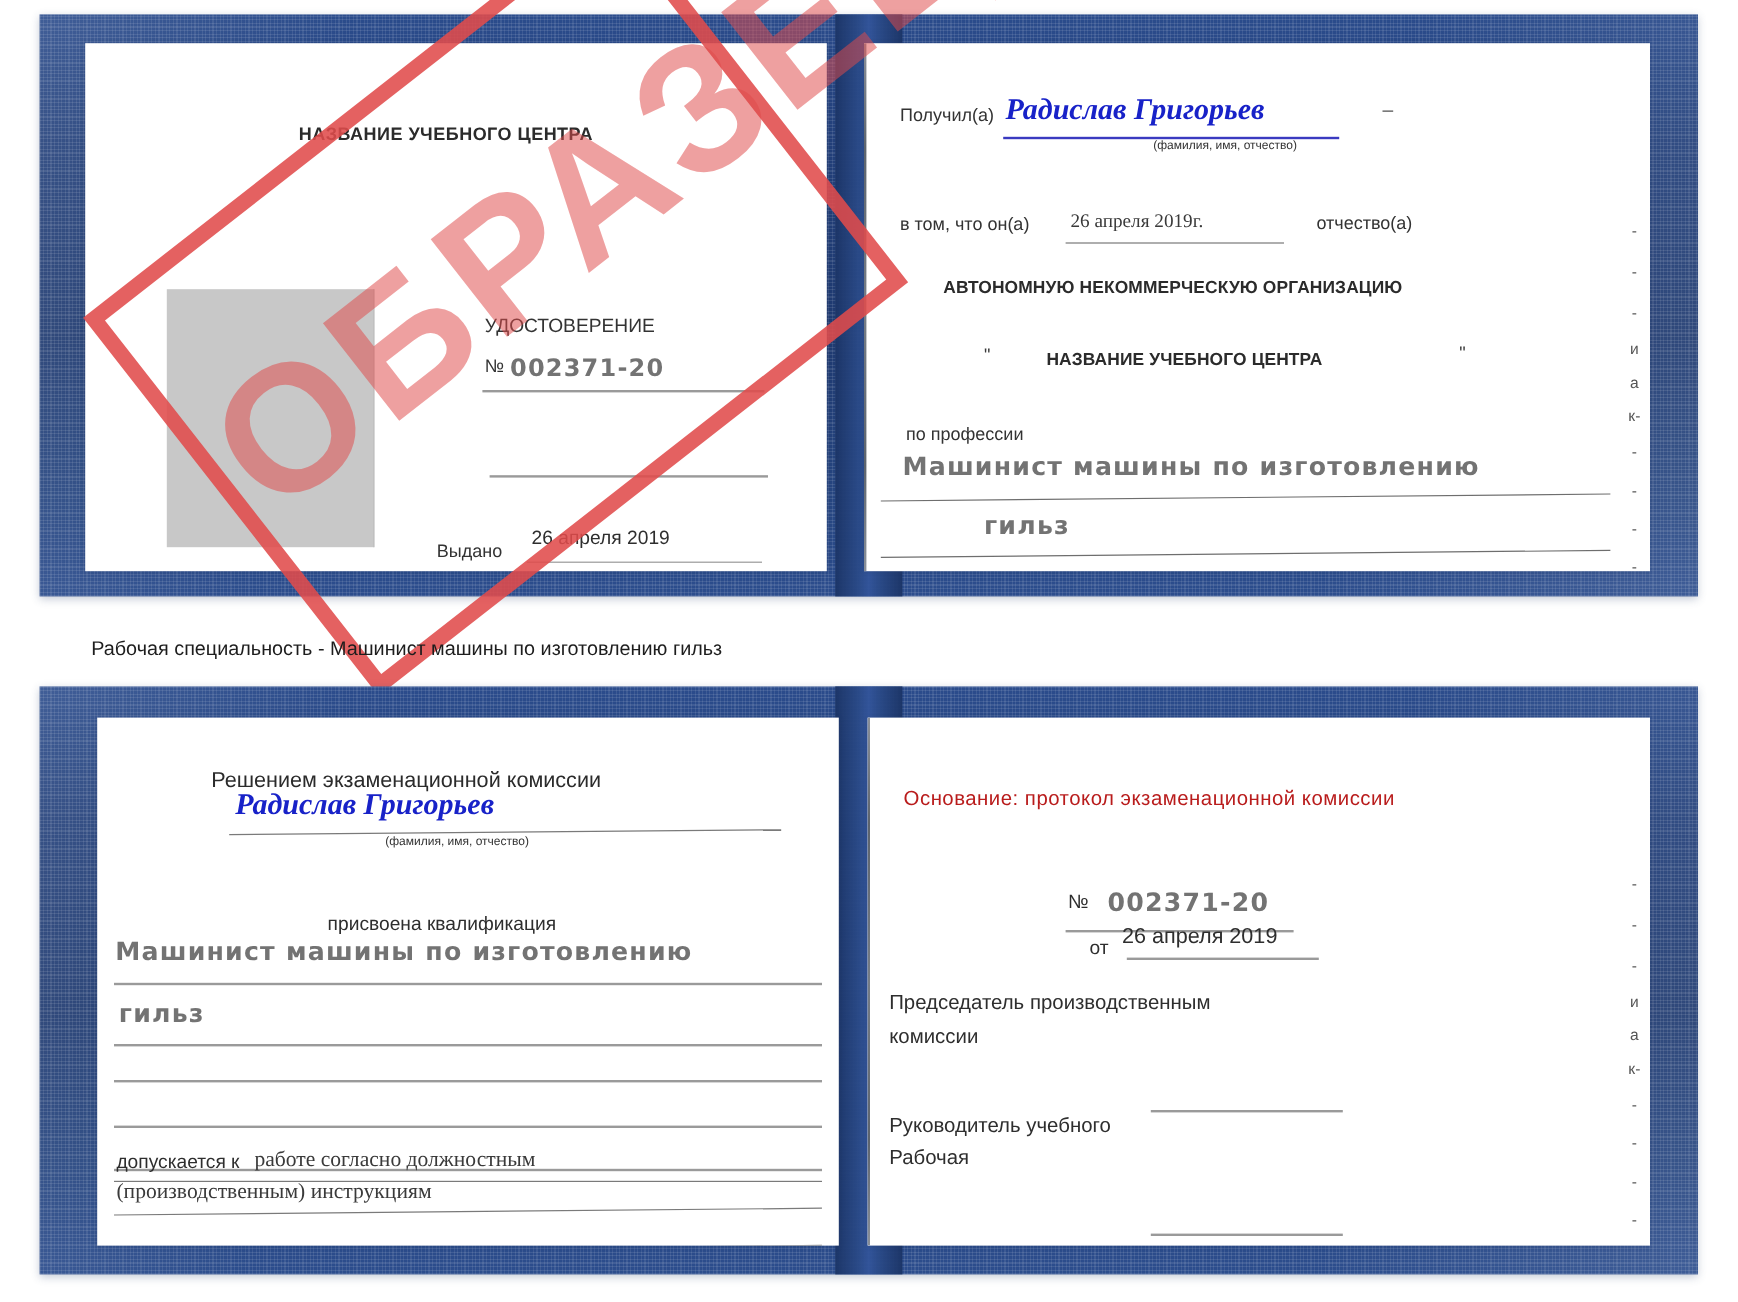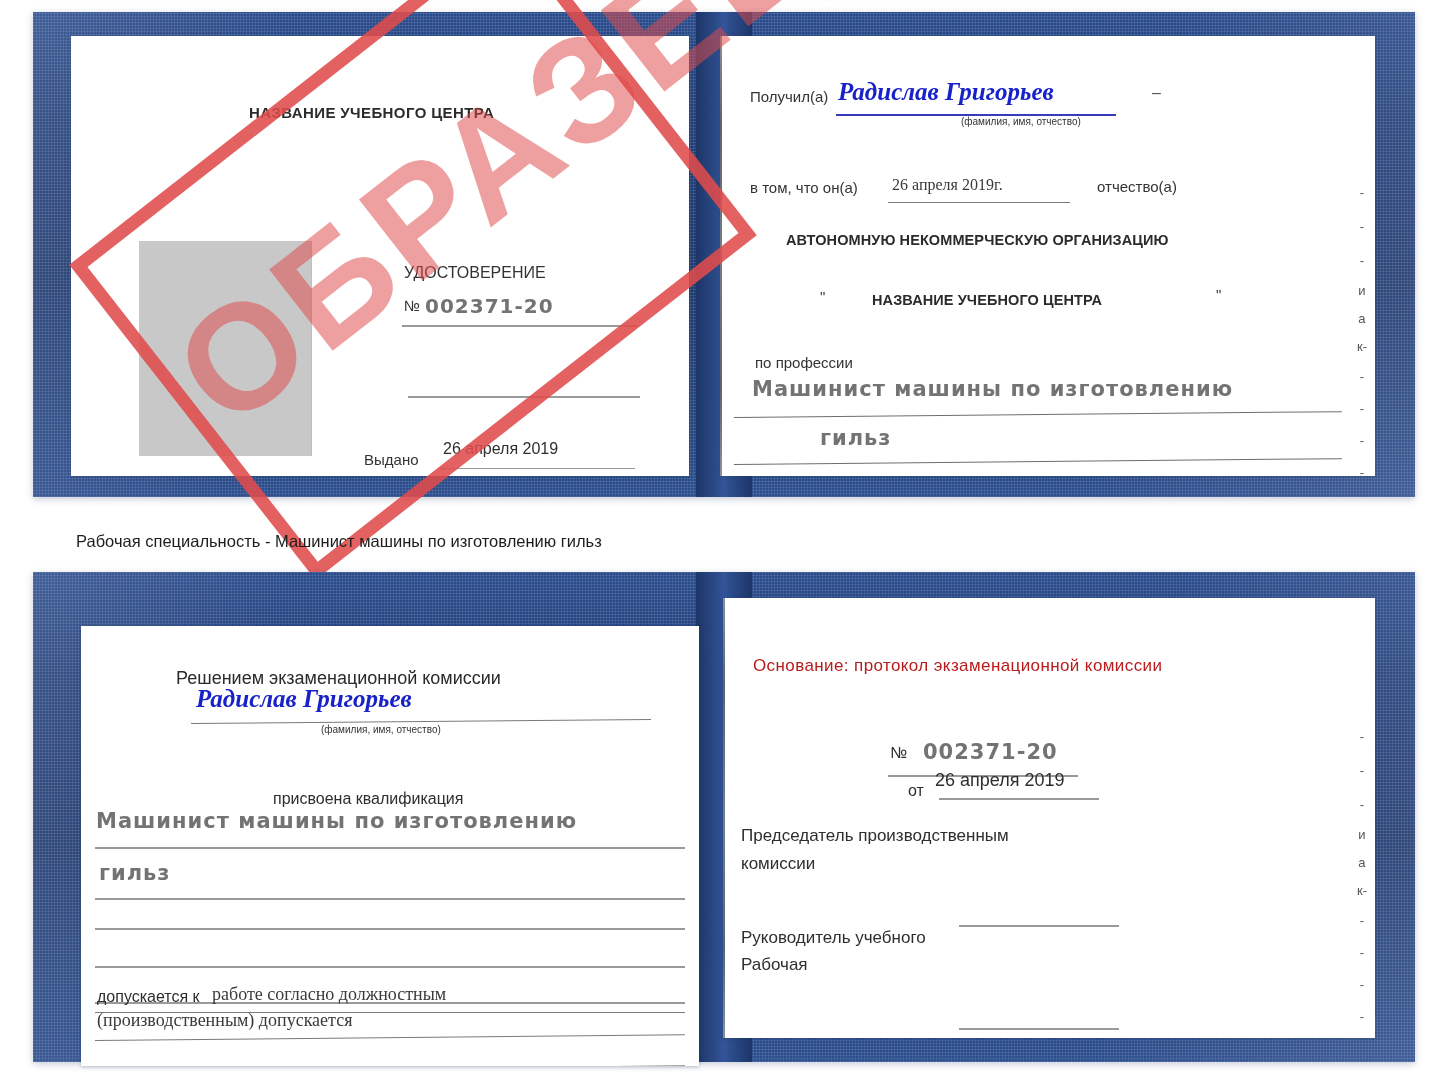--- a/index.html
+++ b/index.html
@@ -234,21 +234,21 @@
 </div>
 
 <div class="caption" style="left:76px; top:532px;">Рабочая специальность - Машинист машины по изготовлению гильз</div>
 
 <div class="book" style="left:33px; top:572px; width:1382px; height:490px;">
 
   <div class="cover"></div>
   <div class="cover-sheen"></div>
   <div class="spine"></div>
 
-  <div class="page" style="left:48px; top:26px; width:618px; height:440px;margin-top:28px;">
+  <div class="page" style="left:48px; top:26px; width:618px; height:440px;">
 
     <div class="t" style="left:95px; top:42px; font-size:18px; color:#2b2b2b;">Решением экзаменационной комиссии</div>
 
     <div class="t hand-cursive" style="left:115px; top:59px; font-size:25px; font-weight:bold;">Радислав Григорьев</div>
     <div class="rule-thin rule" style="left:110px; top:97px; width:460px; background:#7a7a7a; height:1.2px; transform:rotate(-0.5deg); transform-origin:left center;"></div>
     <div class="t lbl-sm" style="left:240px; top:98px;">(фамилия, имя, отчество)</div>
 
     <div class="t" style="left:192px; top:164px; font-size:16px;">присвоена квалификация</div>
 
     <div class="t hand" style="left:15px; top:183px; font-size:21px;">Машинист машины по изготовлению</div>
@@ -257,21 +257,21 @@
     <div class="t hand" style="left:18px; top:235px; font-size:21px;">гильз</div>
     <div class="rule" style="left:14px; top:272px; width:590px;"></div>
 
     <div class="rule" style="left:14px; top:302px; width:590px;"></div>
     <div class="rule" style="left:14px; top:340px; width:590px;"></div>
     <div class="rule" style="left:14px; top:376px; width:590px;"></div>
 
     <div class="t" style="left:16px; top:362px; font-size:16px; top:362px;">допускается к</div>
     <div class="t serif-it" style="left:131px; top:358px; font-size:18px;">работе согласно должностным</div>
     <div class="rule-thin rule" style="left:14px; top:386px; width:590px; background:#7a7a7a; height:1.2px;"></div>
-    <div class="t serif-it" style="left:16px; top:384px; font-size:18px;">(производственным) допускается</div>
+    <div class="t serif-it" style="left:16px; top:384px; font-size:18px;">(производственным) инструкциям</div>
     <div class="rule-thin rule" style="left:14px; top:414px; width:590px; background:#7a7a7a; height:1.2px; transform:rotate(-0.55deg); transform-origin:left center;"></div>
     <div class="rule-thin rule" style="left:14px; top:445px; width:590px; background:#7a7a7a; height:1.2px; transform:rotate(-0.55deg); transform-origin:left center;"></div>
   </div>
 
   <div class="page" style="left:690px; top:26px; width:652px; height:440px;">
     <div class="gutter" style="left:0px;"></div>
 
     <div class="t" style="left:30px; top:58px; font-size:17px; color:#b91c1c; letter-spacing:0.4px;">Основание: протокол экзаменационной комиссии</div>
 
     <div class="t" style="left:167px; top:146px; font-size:16px;">№</div>

